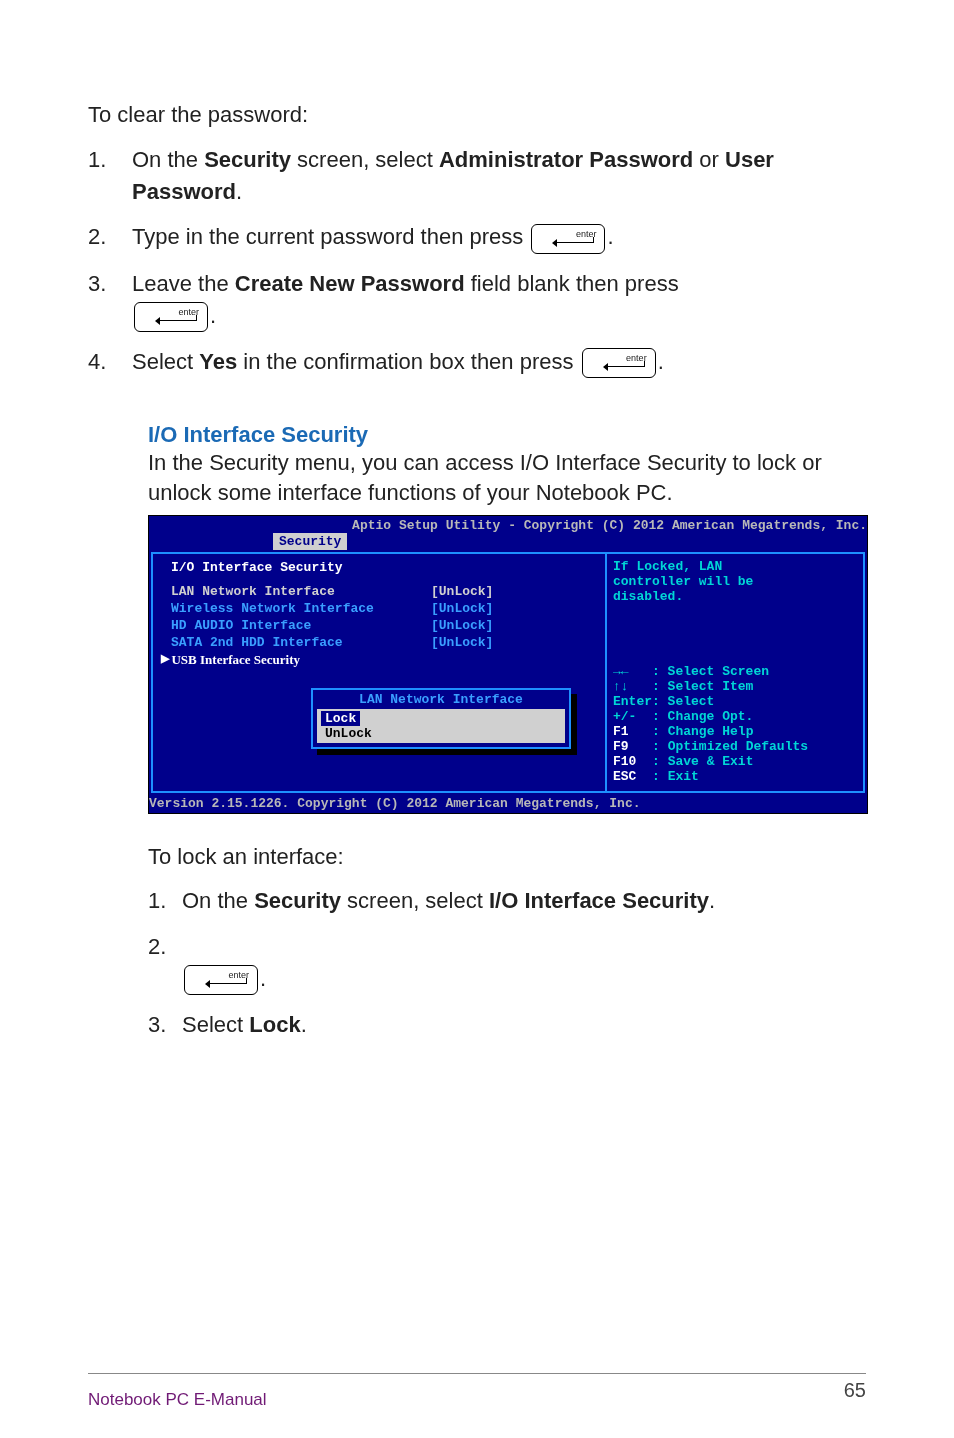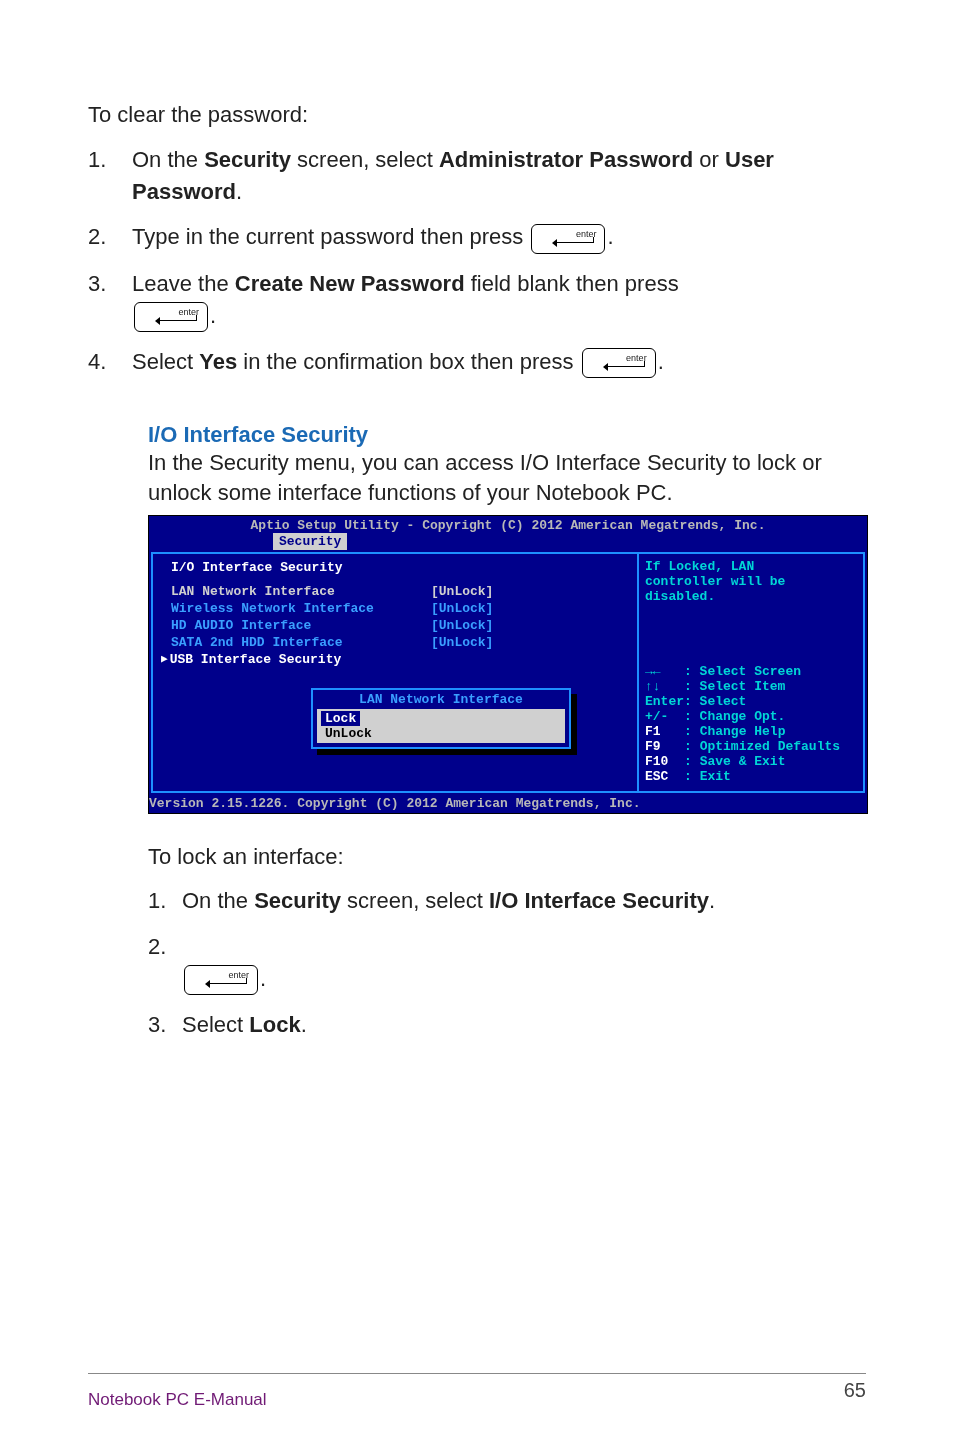--- a/index.html
+++ b/index.html
@@ -74,21 +74,21 @@
       width: 720px;
       border: 1px solid #000;
       background: #00008b;
       font-family: "Courier New", monospace;
       font-size: 13px;
       font-weight: bold;
       position: relative;
     }
     .bios-titlebar {
       color: #b8b8b8;
-      text-align: center;
+      text-align: right;
       padding: 2px 0 0 0;
       font-weight: bold;
     }
     .bios-tab {
       background: #d0d0d0;
       color: #00008b;
       display: inline-block;
       padding: 1px 6px;
       margin-left: 124px;
       margin-top: 0;
@@ -98,32 +98,32 @@
       display: flex;
       border: 2px solid #1e90ff;
       margin: 2px;
     }
     .bios-left {
       flex: 1;
       padding: 6px 8px 6px 8px;
       position: relative;
     }
     .bios-right {
-      width: 226px;
+      width: 258px;
       border-left: 2px solid #1e90ff;
       padding: 6px 4px 6px 6px;
       color: #00d6d6;
     }
     .bios-section-head { color: #fff; margin-bottom: 8px; padding-left: 10px;}
     .bios-row { display: flex; padding: 1px 0 1px 10px; }
     .bios-row .label { width: 260px; }
     .bios-row .val { }
     .sel { color: #d0d0d0; }
     .unsel { color: #3a9fff; }
-    .cursor-row { color: #fff; padding-left: 0; }
+    .cursor-row { color: #fff; padding-left: 0; font-family: Liberation Serif, serif; }
     .cursor-row::before { content: "\25B6"; color:#fff; font-size:11px; margin-right:2px; }
     .popup {
       position: absolute;
       left: 158px; top: 134px;
       width: 260px;
       border: 2px solid #1e90ff;
       background: #00008b;
       padding: 2px 2px 4px 2px;
       box-shadow: 6px 6px 0 #000;
     }

